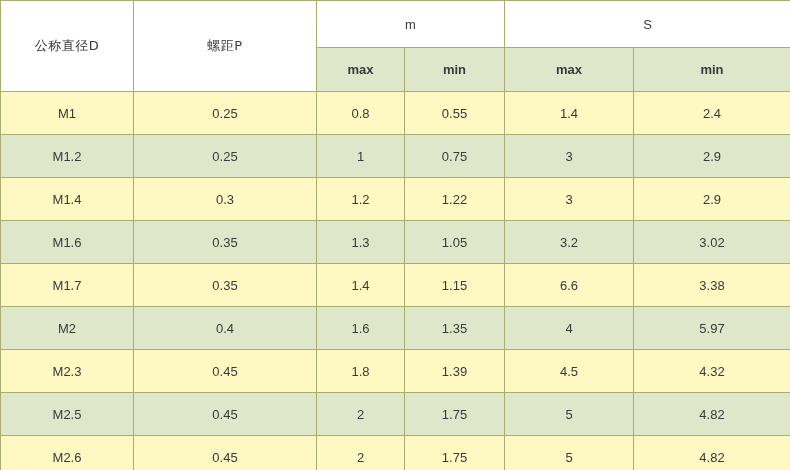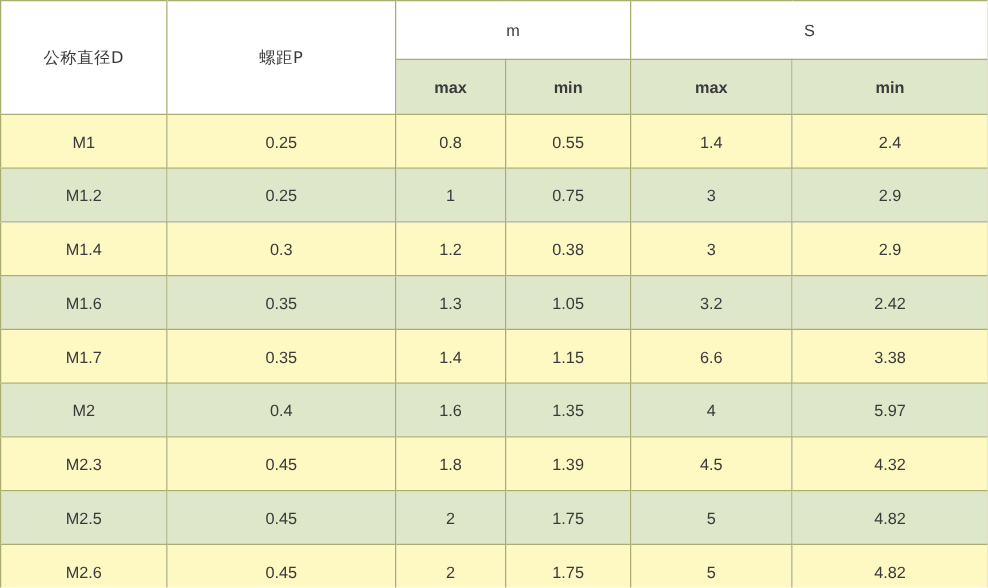--- a/index.html
+++ b/index.html
@@ -104,31 +104,31 @@
         <td>0.25</td>
         <td>1</td>
         <td>0.75</td>
         <td>3</td>
         <td>2.9</td>
       </tr>
       <tr class="row-odd">
         <td>M1.4</td>
         <td>0.3</td>
         <td>1.2</td>
-        <td>0.38</td>
+        <td>1.22</td>
         <td>3</td>
         <td>2.9</td>
       </tr>
       <tr class="row-even">
         <td>M1.6</td>
         <td>0.35</td>
         <td>1.3</td>
         <td>1.05</td>
         <td>3.2</td>
-        <td>2.42</td>
+        <td>3.02</td>
       </tr>
       <tr class="row-odd">
         <td>M1.7</td>
         <td>0.35</td>
         <td>1.4</td>
         <td>1.15</td>
         <td>6.6</td>
         <td>3.38</td>
       </tr>
       <tr class="row-even">

